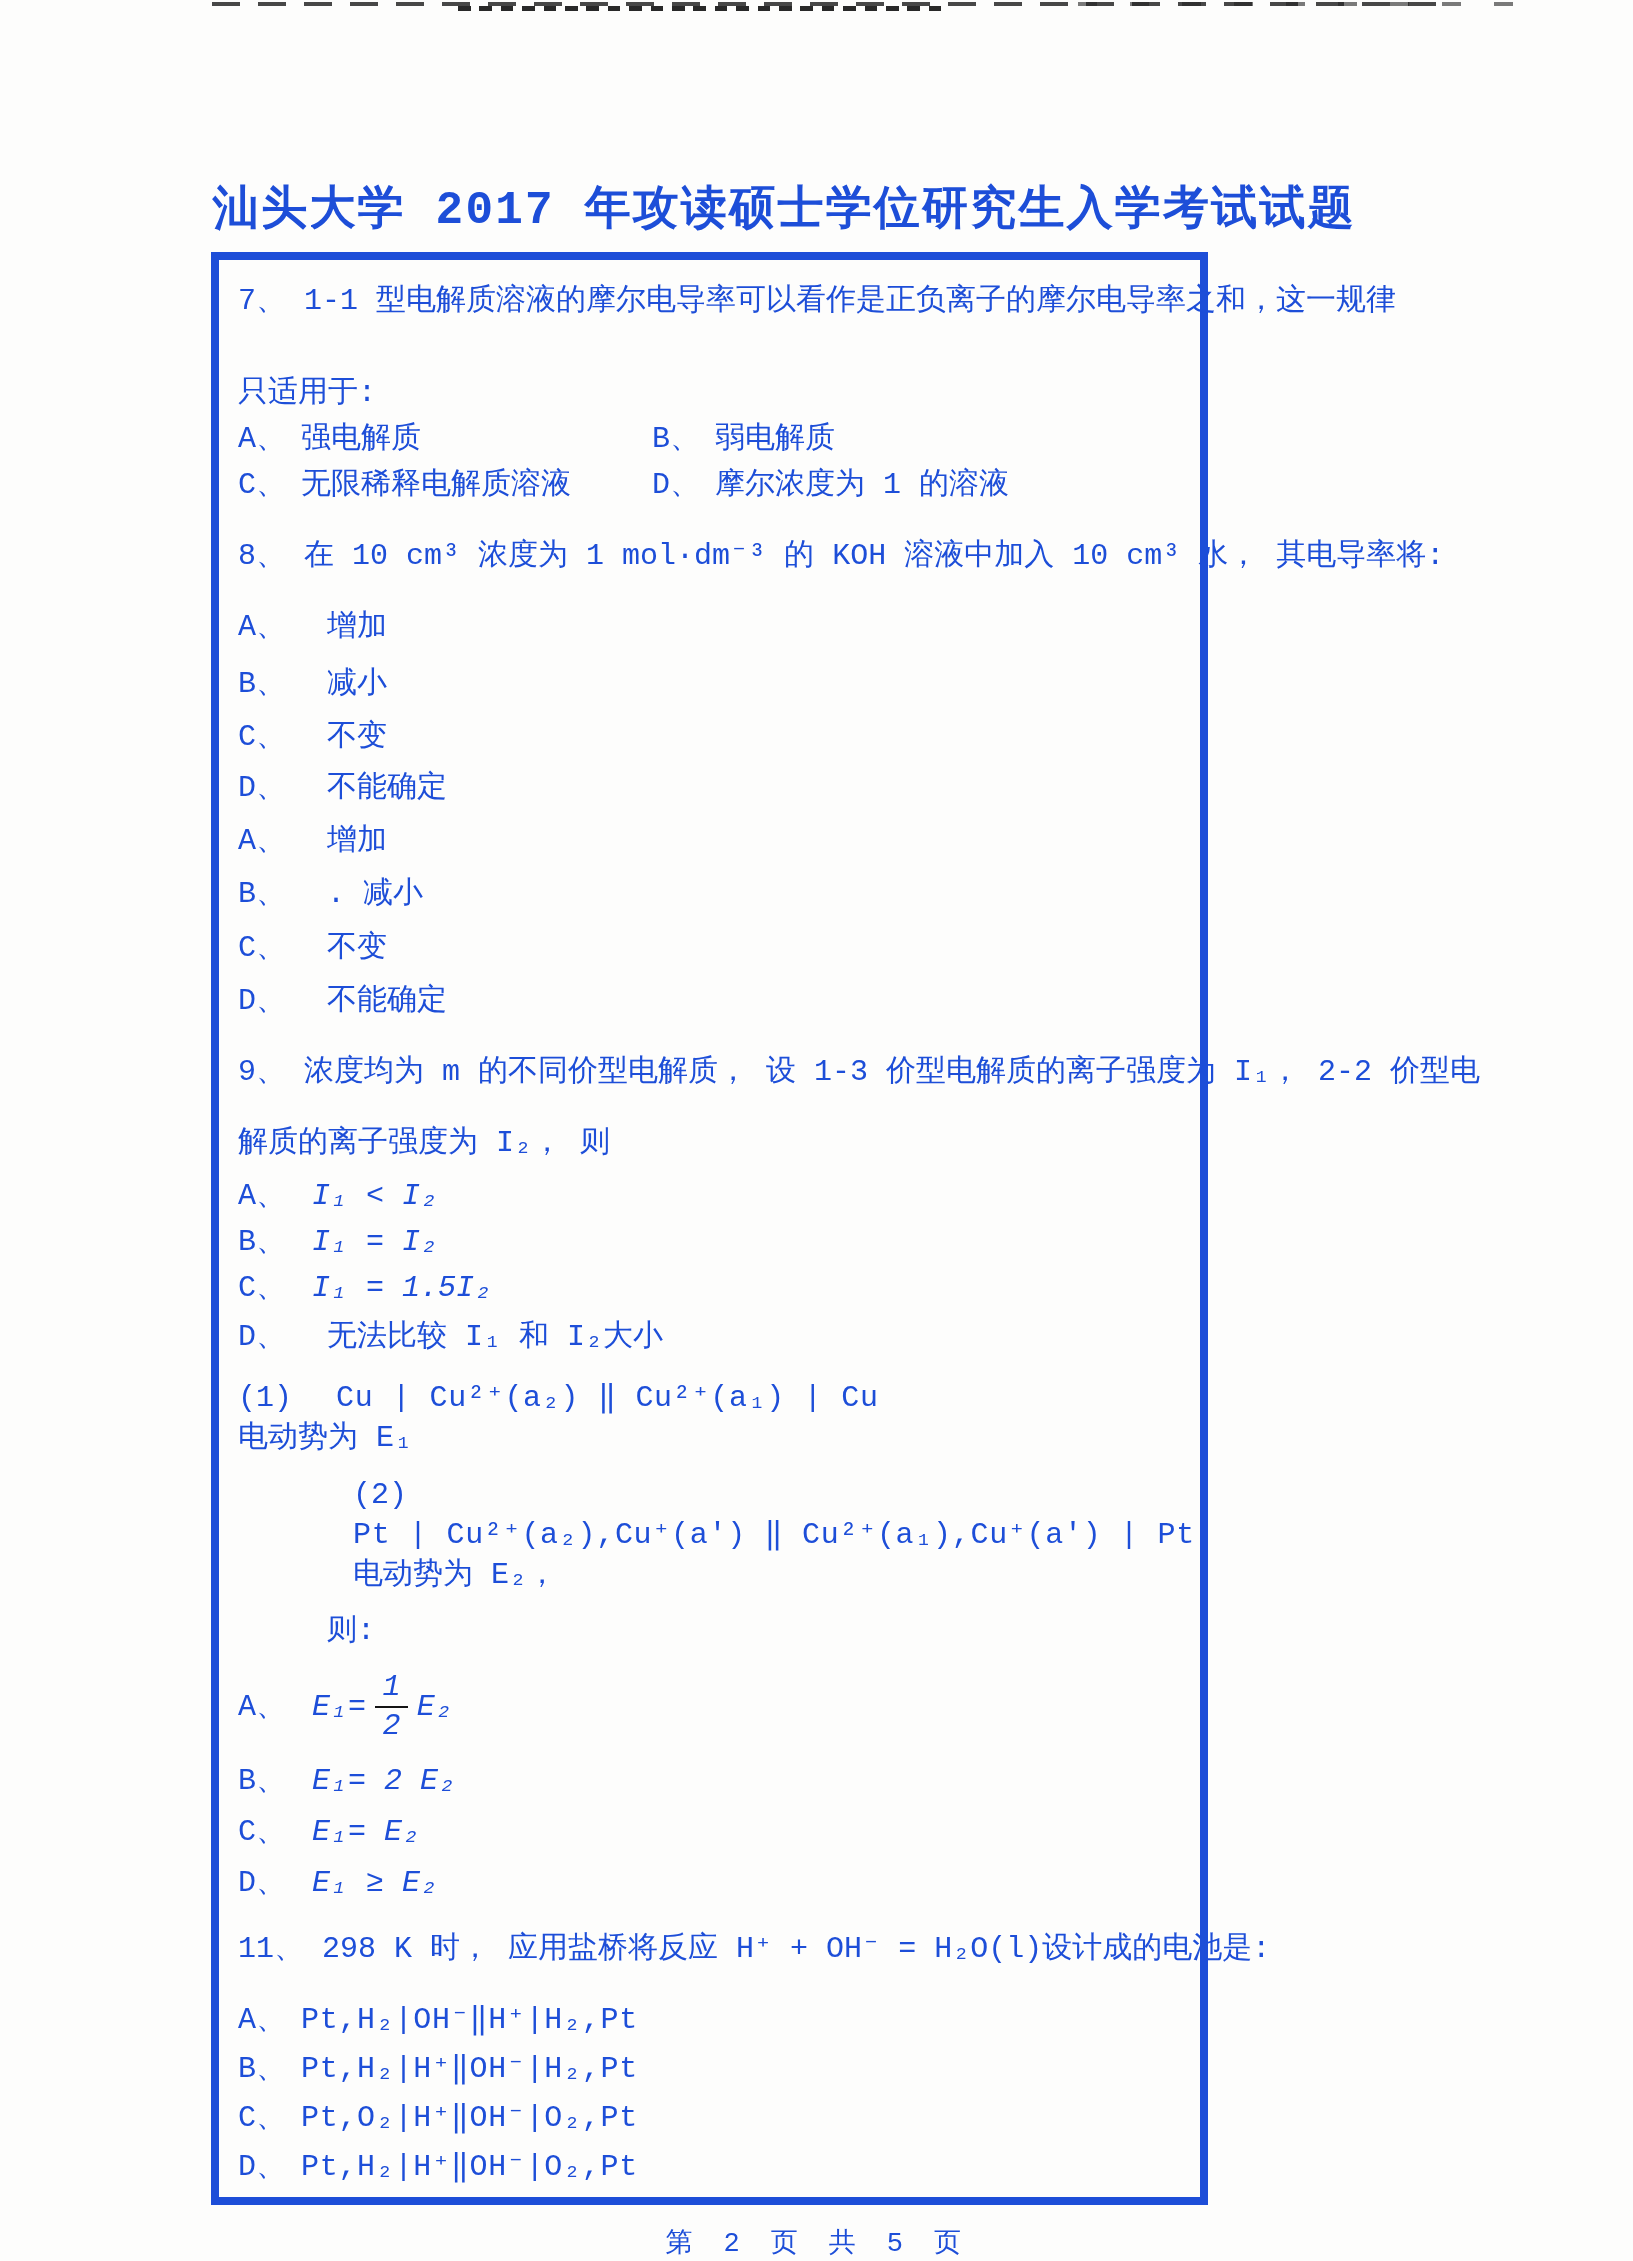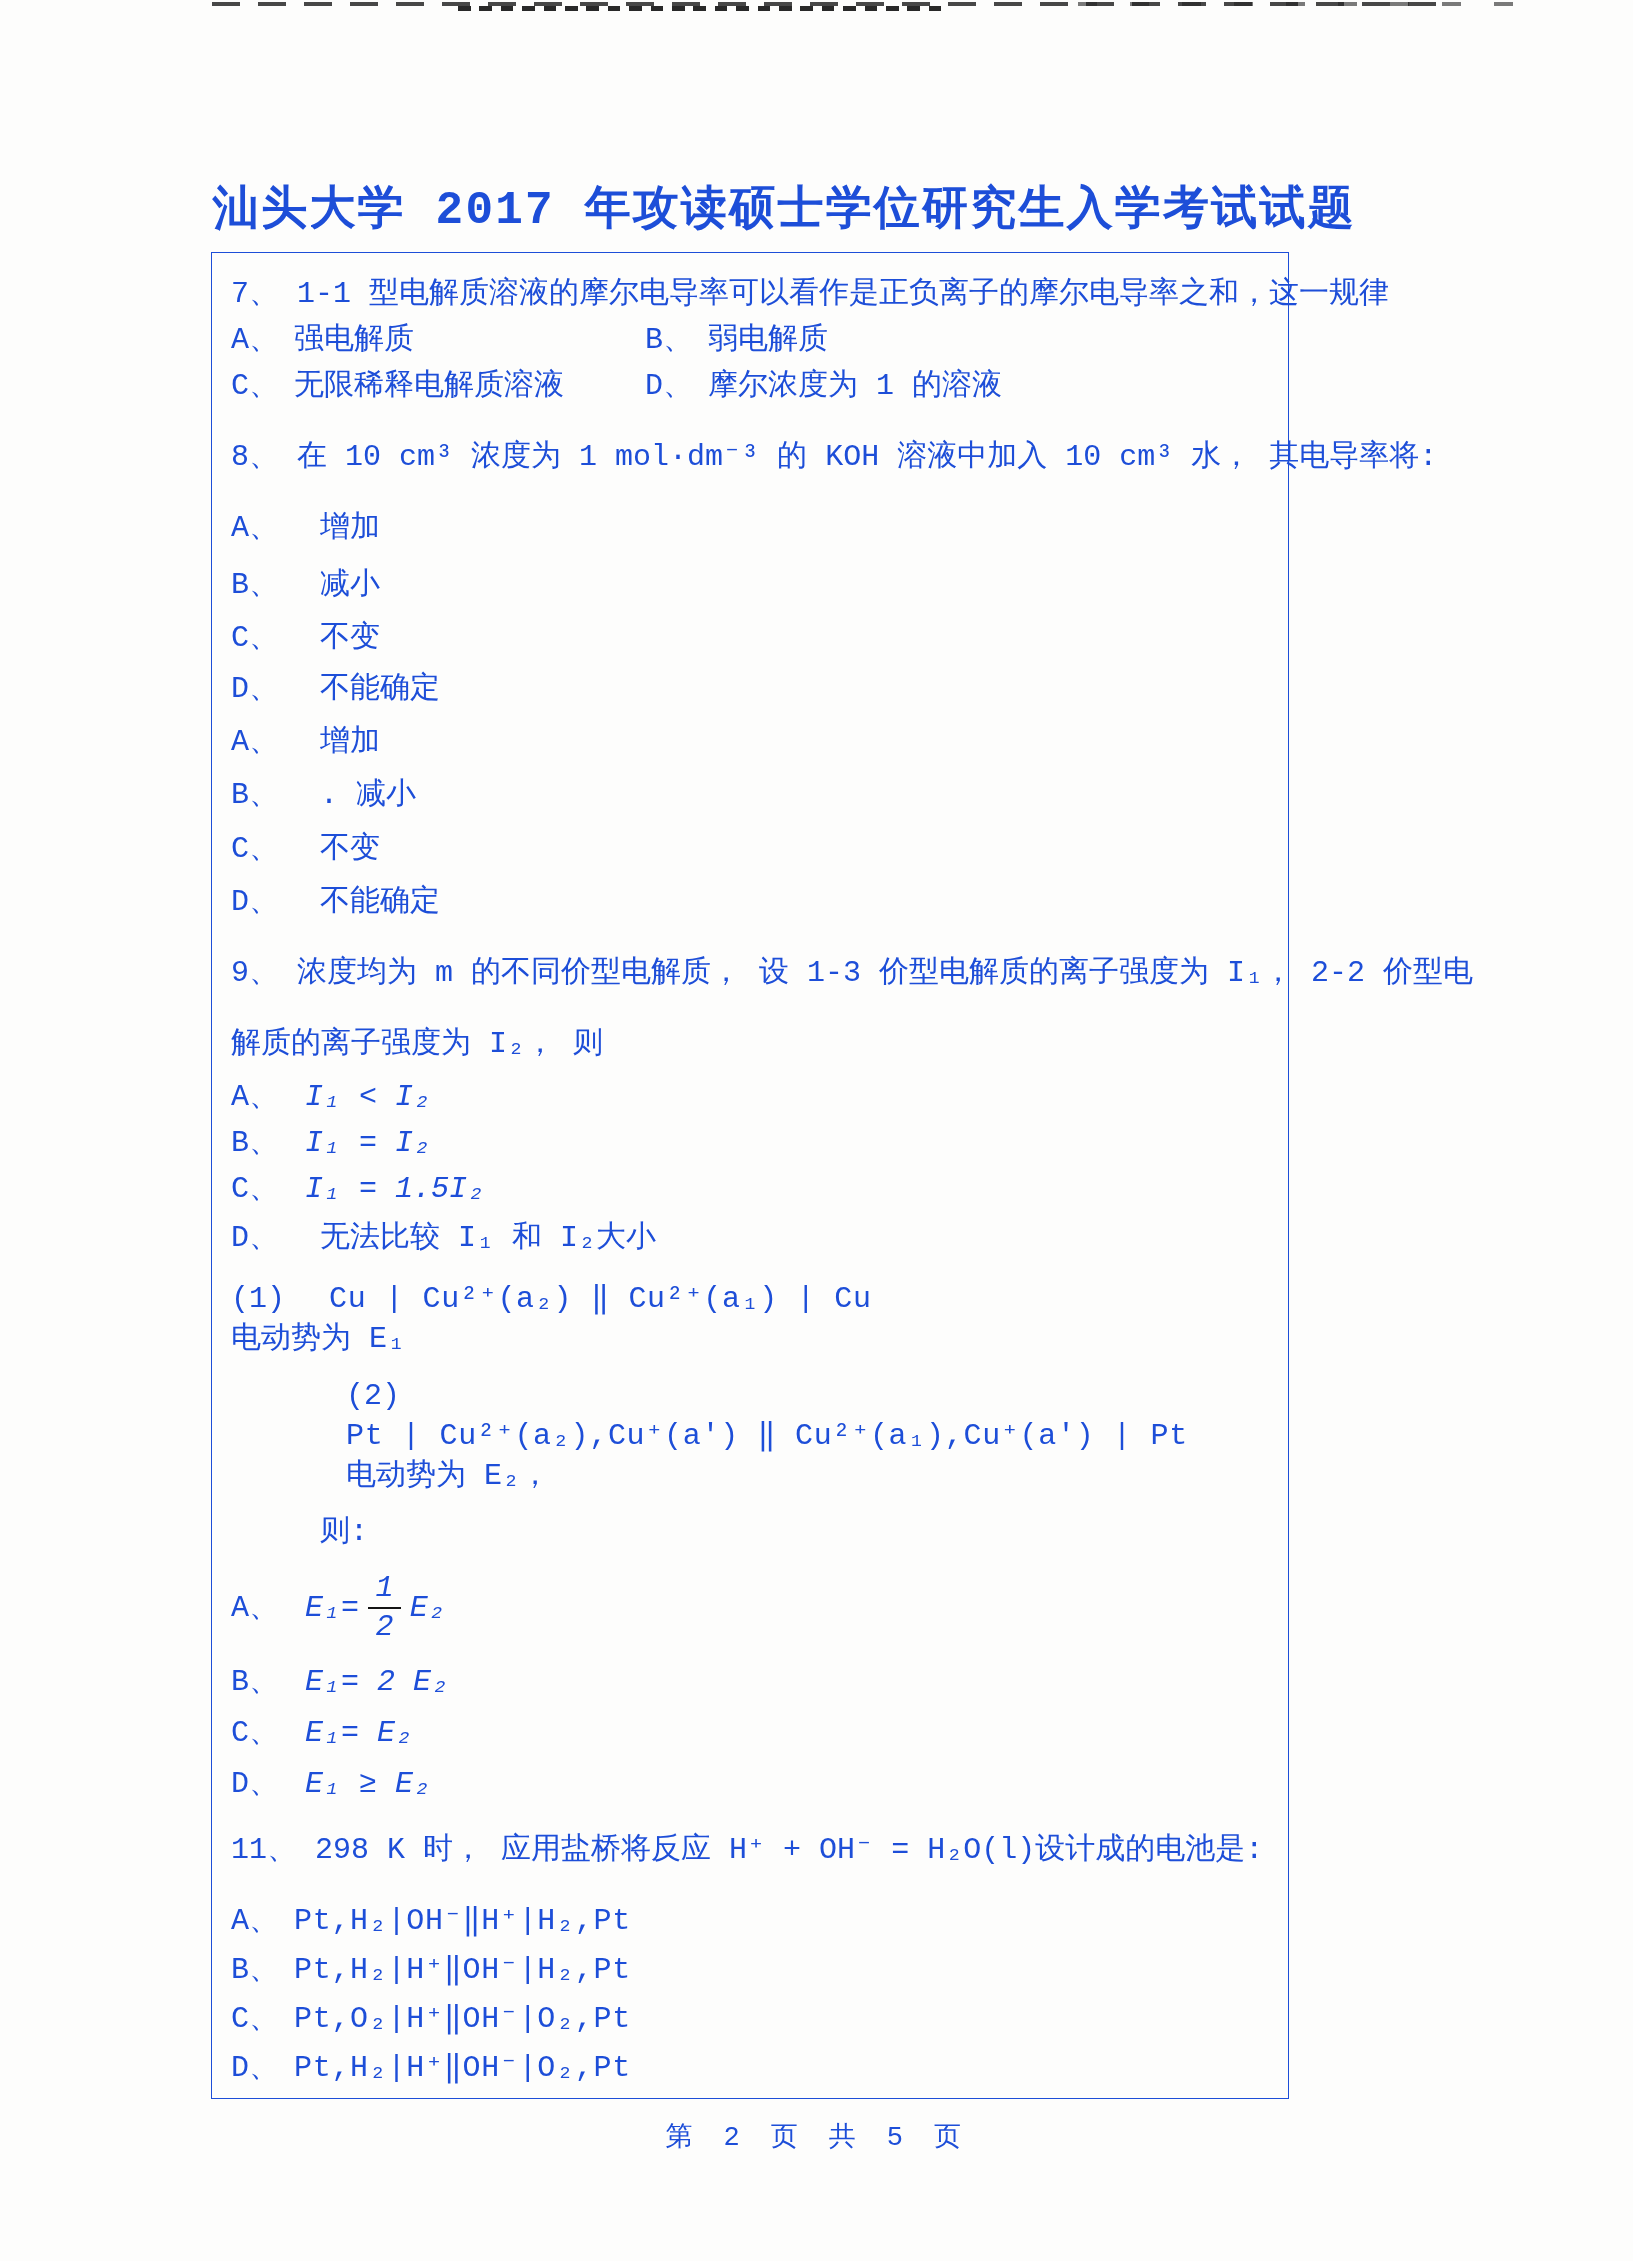--- a/index.html
+++ b/index.html
@@ -19,22 +19,22 @@
     background:repeating-linear-gradient(90deg,#111 0 12.6px,transparent 12.6px 21.4px);opacity:.9;}
   .noise .n3{position:absolute;top:2.2px;left:66%;width:28%;height:3.7px;
     background:repeating-linear-gradient(90deg,#222 0 19px,transparent 19px 52px);opacity:.6;}
 
   .title{
     margin:177px 0 13.3px 213px;
     font-size:46px;font-weight:700;letter-spacing:2.2px;
     white-space:nowrap;
   }
   .qbox{
-    margin-left:211px;width:1078px;box-sizing:border-box;
-    border:1px solid #1d4ed8;
+    margin-left:211px;width:997px;box-sizing:border-box;
+    border:8px solid #1d4ed8;
     padding:12px 22px 10.3px 19px;
     min-height:1844px;
   }
   .line{font-size:30px;line-height:40px;white-space:nowrap;}
   .opt{display:flex;align-items:baseline;}
   .opt .lab{flex:0 0 auto;}
   .gap20{margin-left:15px;}
   .gap35{margin-left:26px;}
   .gap55{margin-left:41px;}
   .cols{display:flex;}
@@ -69,20 +69,21 @@
     <span class="n2"></span>
     <span class="n3"></span>
   </div>
 
   <h1 class="title">汕头大学 2017 年攻读硕士学位研究生入学考试试题</h1>
 
   <div class="qbox">
 
     <div>
       <div class="line mt12">7、 1-1 型电解质溶液的摩尔电导率可以看作是正负离子的摩尔电导率之和，这一规律</div>
+      <div class="line mt70">只适用于:</div>
       <div class="cols mt8">
         <div class="line opt col1">
           <span class="lab">A、</span>
           <span class="gap20">强电解质</span>
         </div>
         <div class="line opt">
           <span class="lab">B、</span>
           <span class="gap20">弱电解质</span>
         </div>
       </div>

